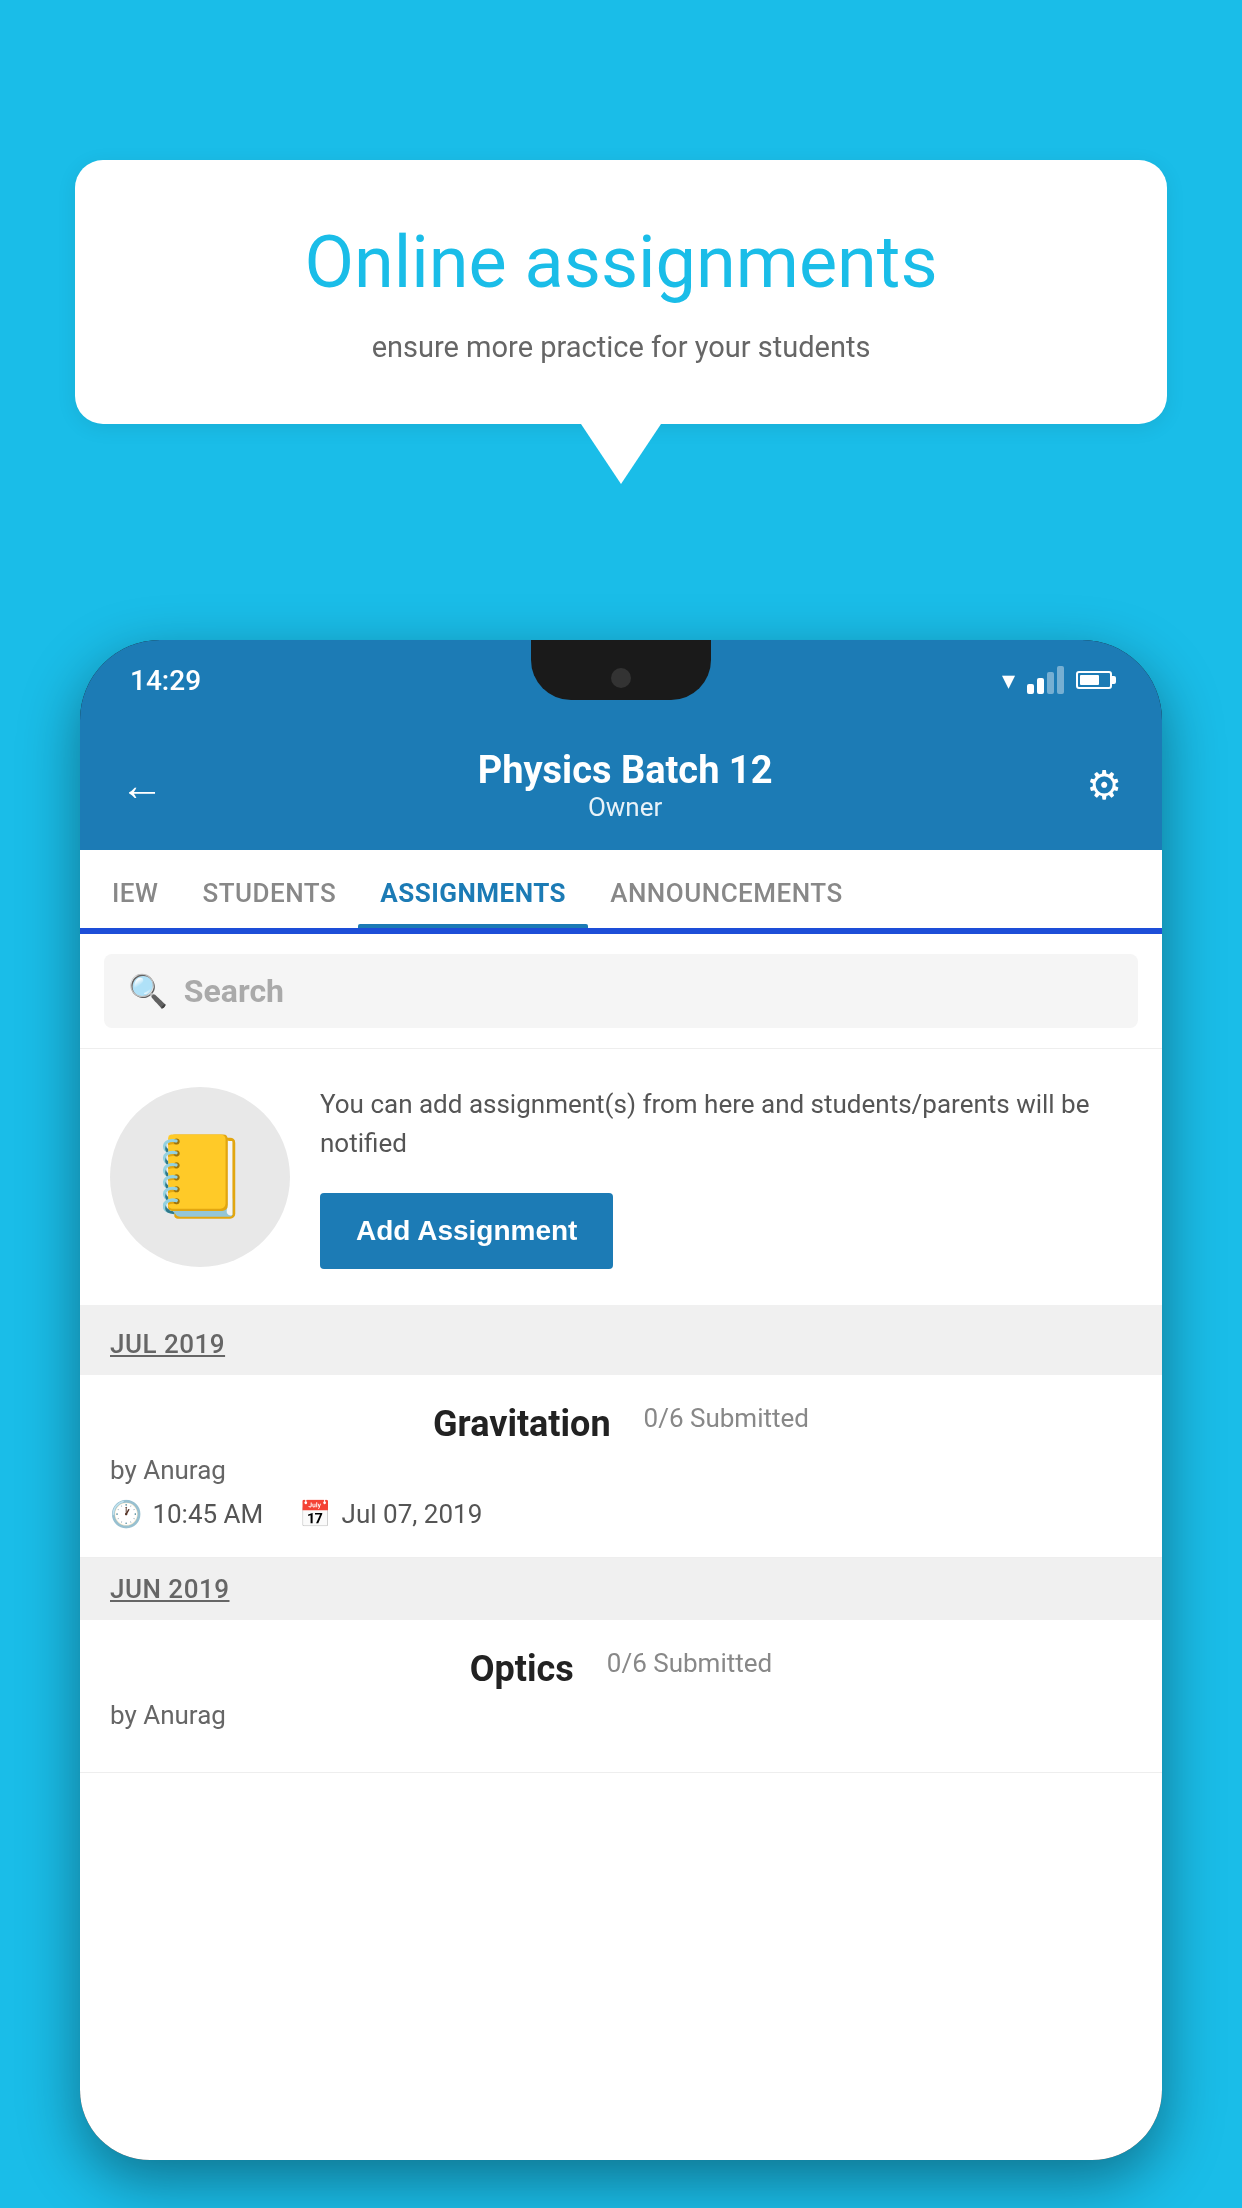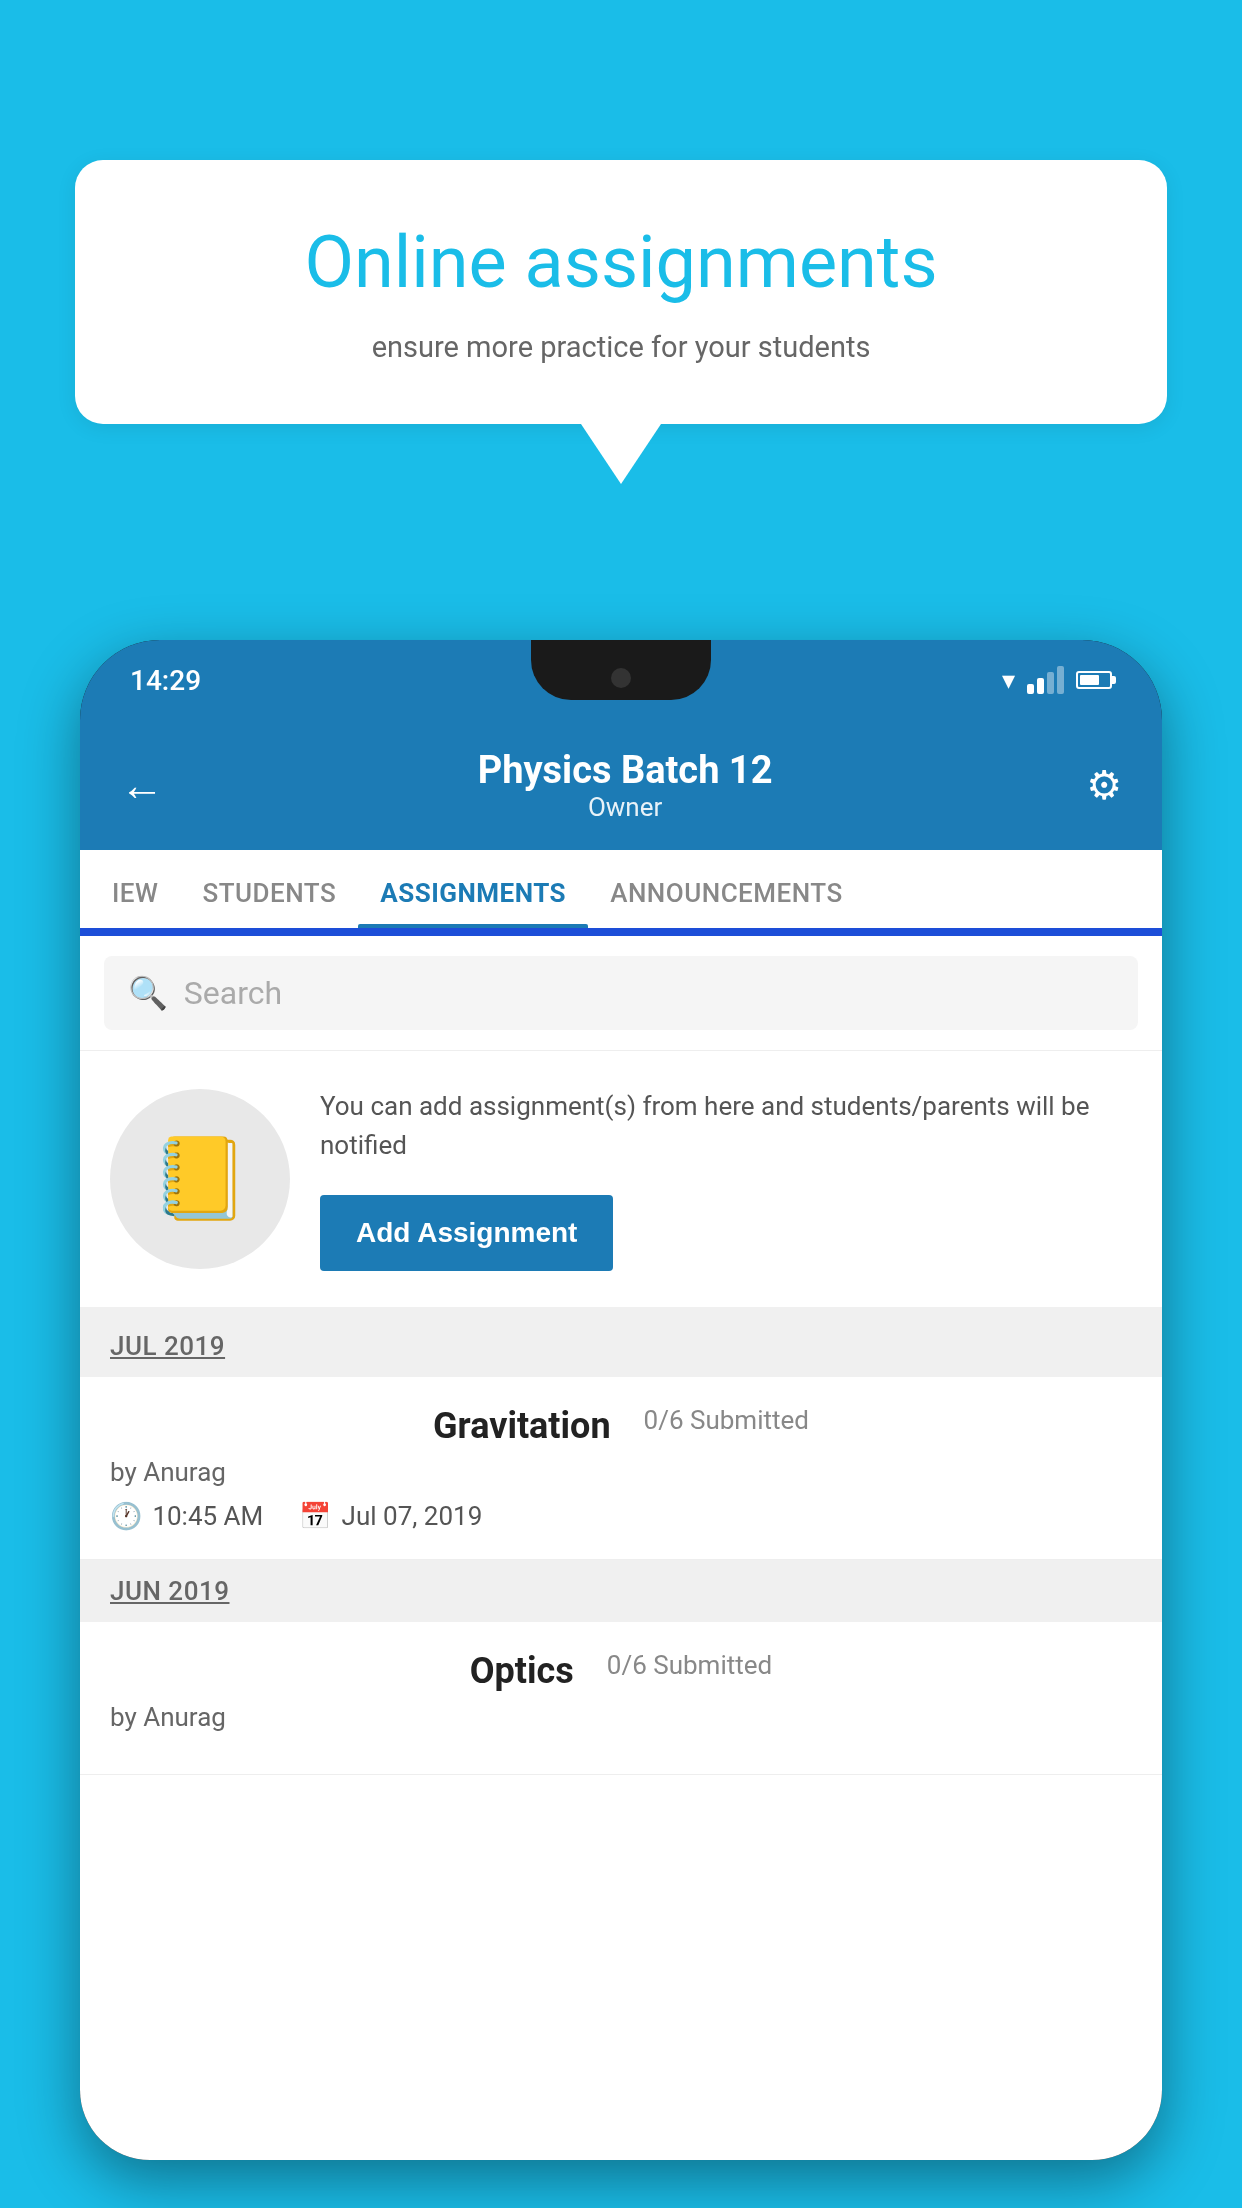--- a/index.html
+++ b/index.html
@@ -209,21 +209,21 @@
 
     .settings-icon {
       color: white;
       font-size: 40px;
     }
 
     
     .tabs-bar {
       display: flex;
       background: white;
-      border-bottom: 8px solid #1d4ed8;
+      border-bottom: 6px solid #1d4ed8;
       padding: 0 10px;
     }
 
     .tab-item {
       padding: 28px 22px 20px;
       font-size: 26px;
       font-weight: 500;
       color: #888;
       letter-spacing: 0.5px;
       position: relative;
@@ -263,20 +263,21 @@
     }
 
     .search-icon-svg {
       color: #aaa;
       font-size: 32px;
     }
 
     .search-placeholder {
       color: #aaa;
       font-size: 32px;
+      font-weight: bold;
     }
 
     
     .assignment-promo {
       display: flex;
       align-items: center;
       padding: 36px 30px;
       background: white;
       border-bottom: 8px solid #f0f0f0;
       gap: 30px;

